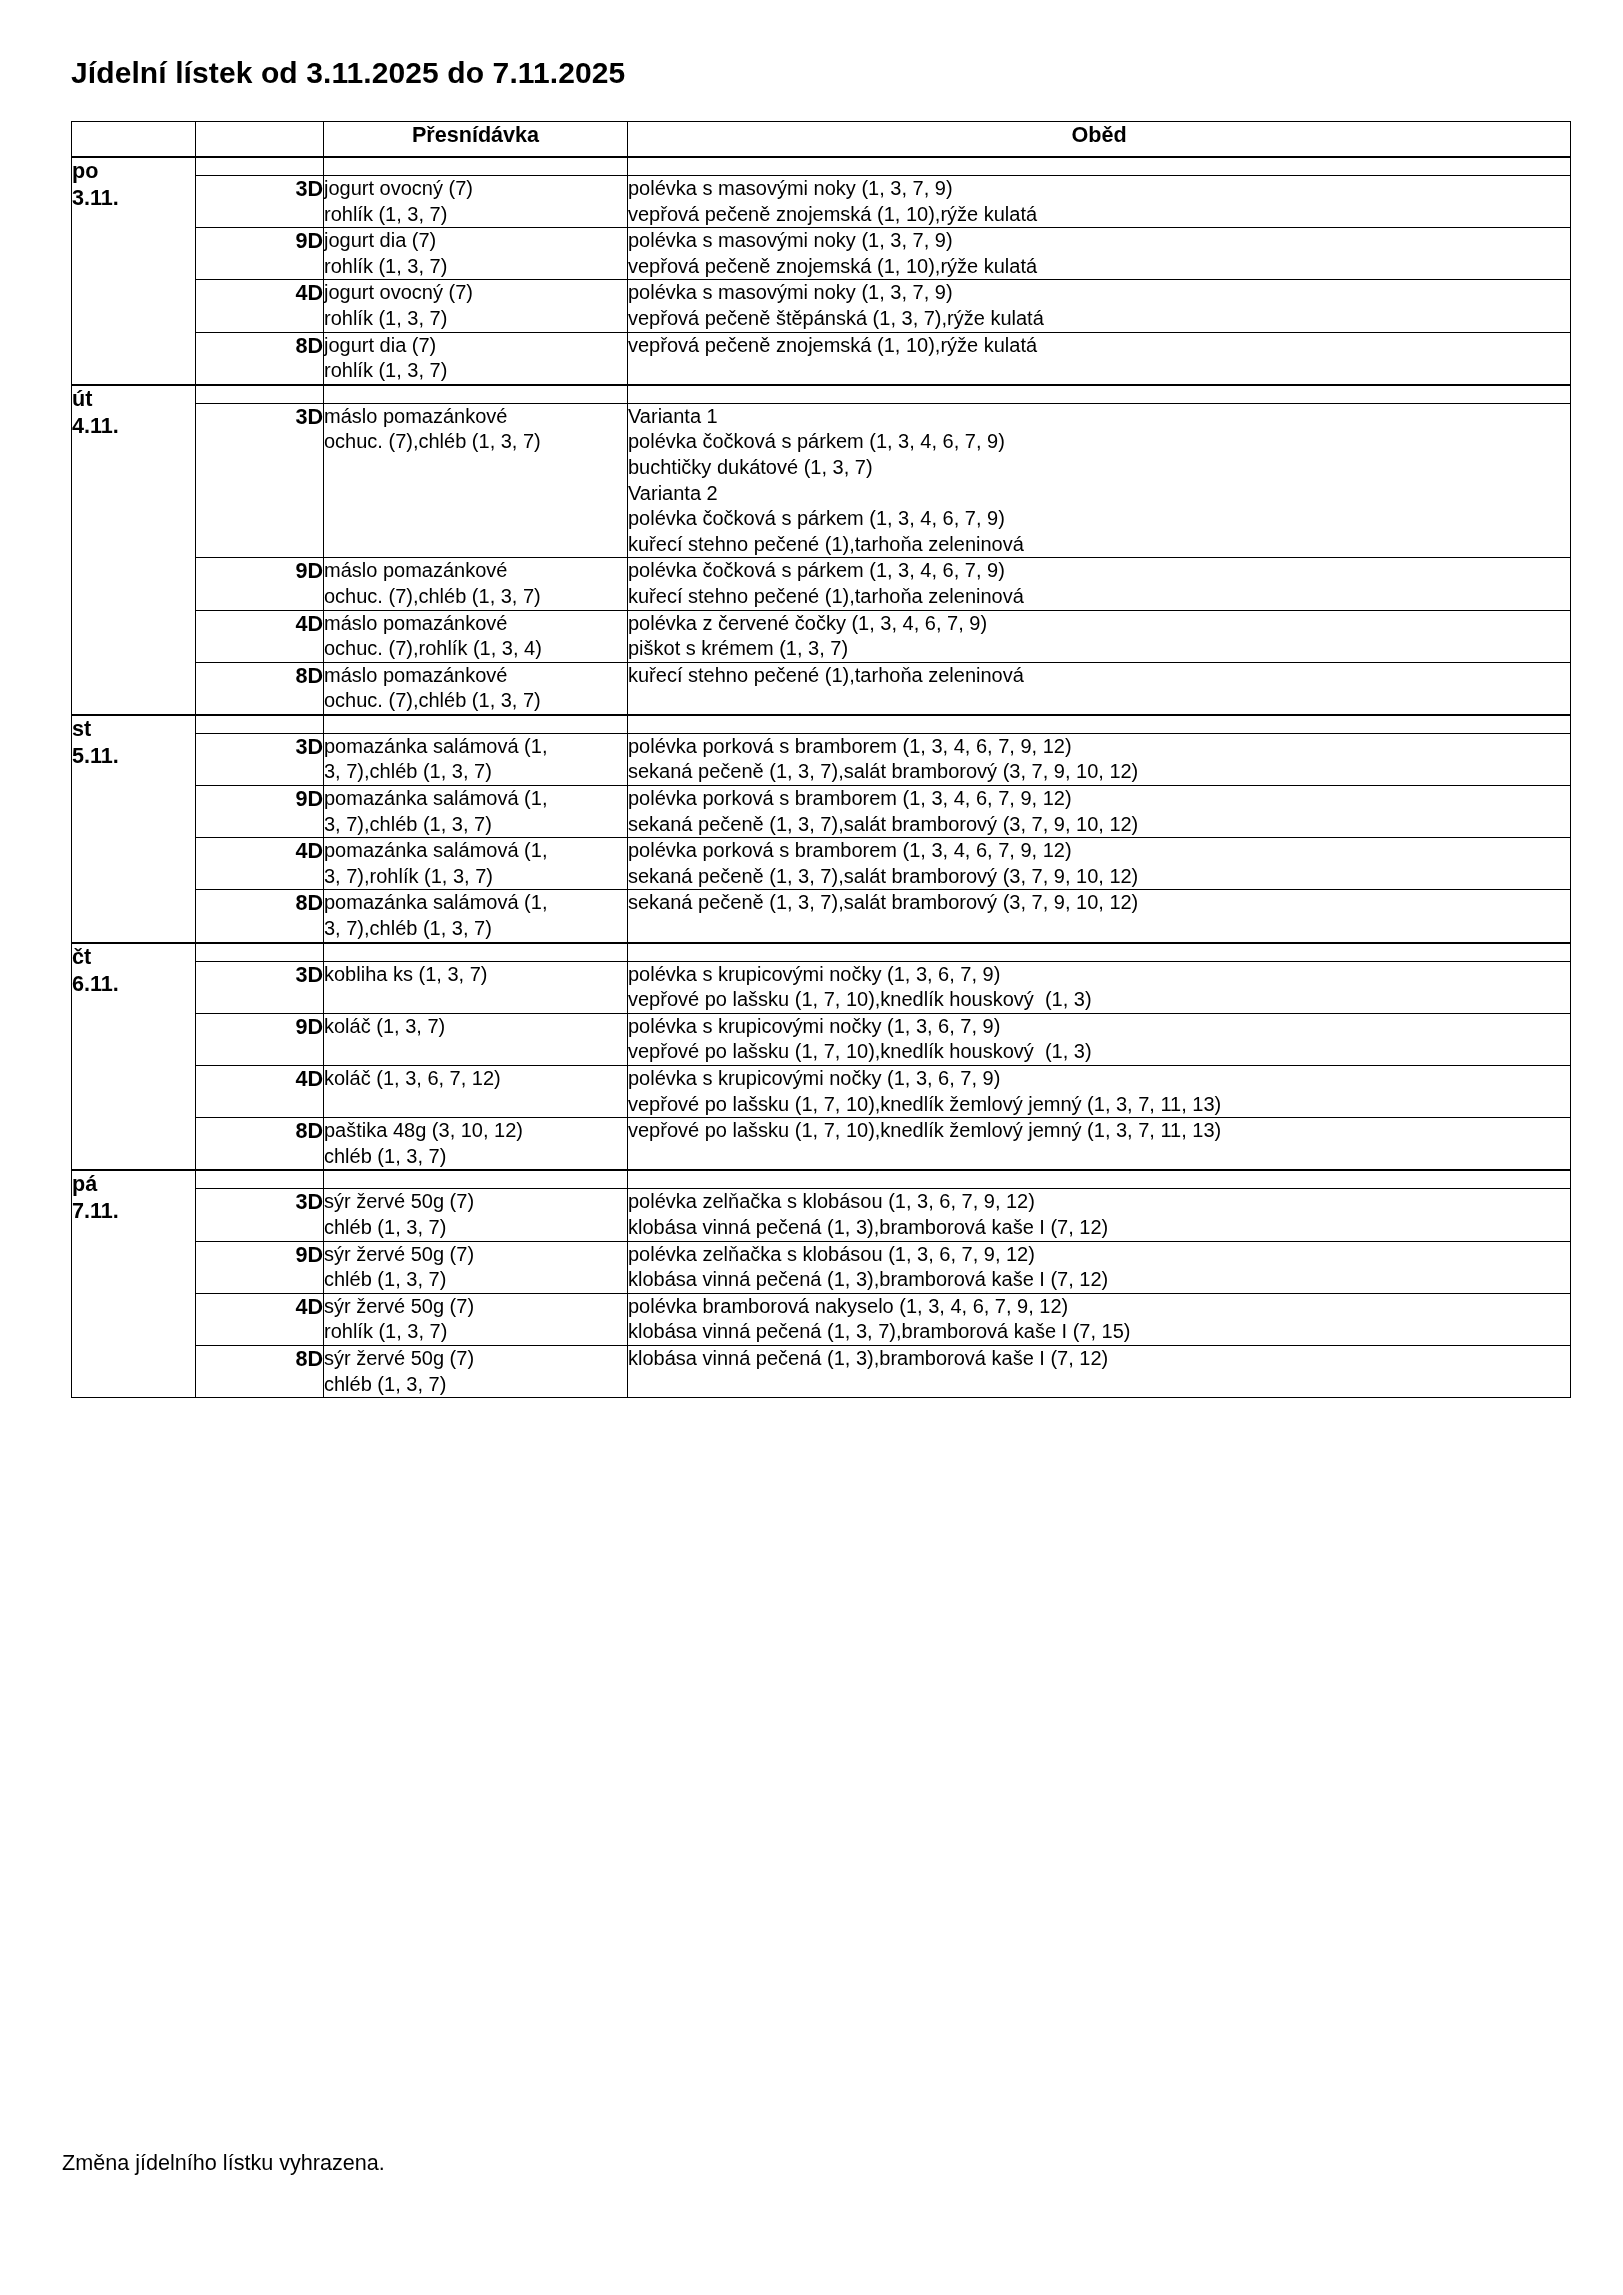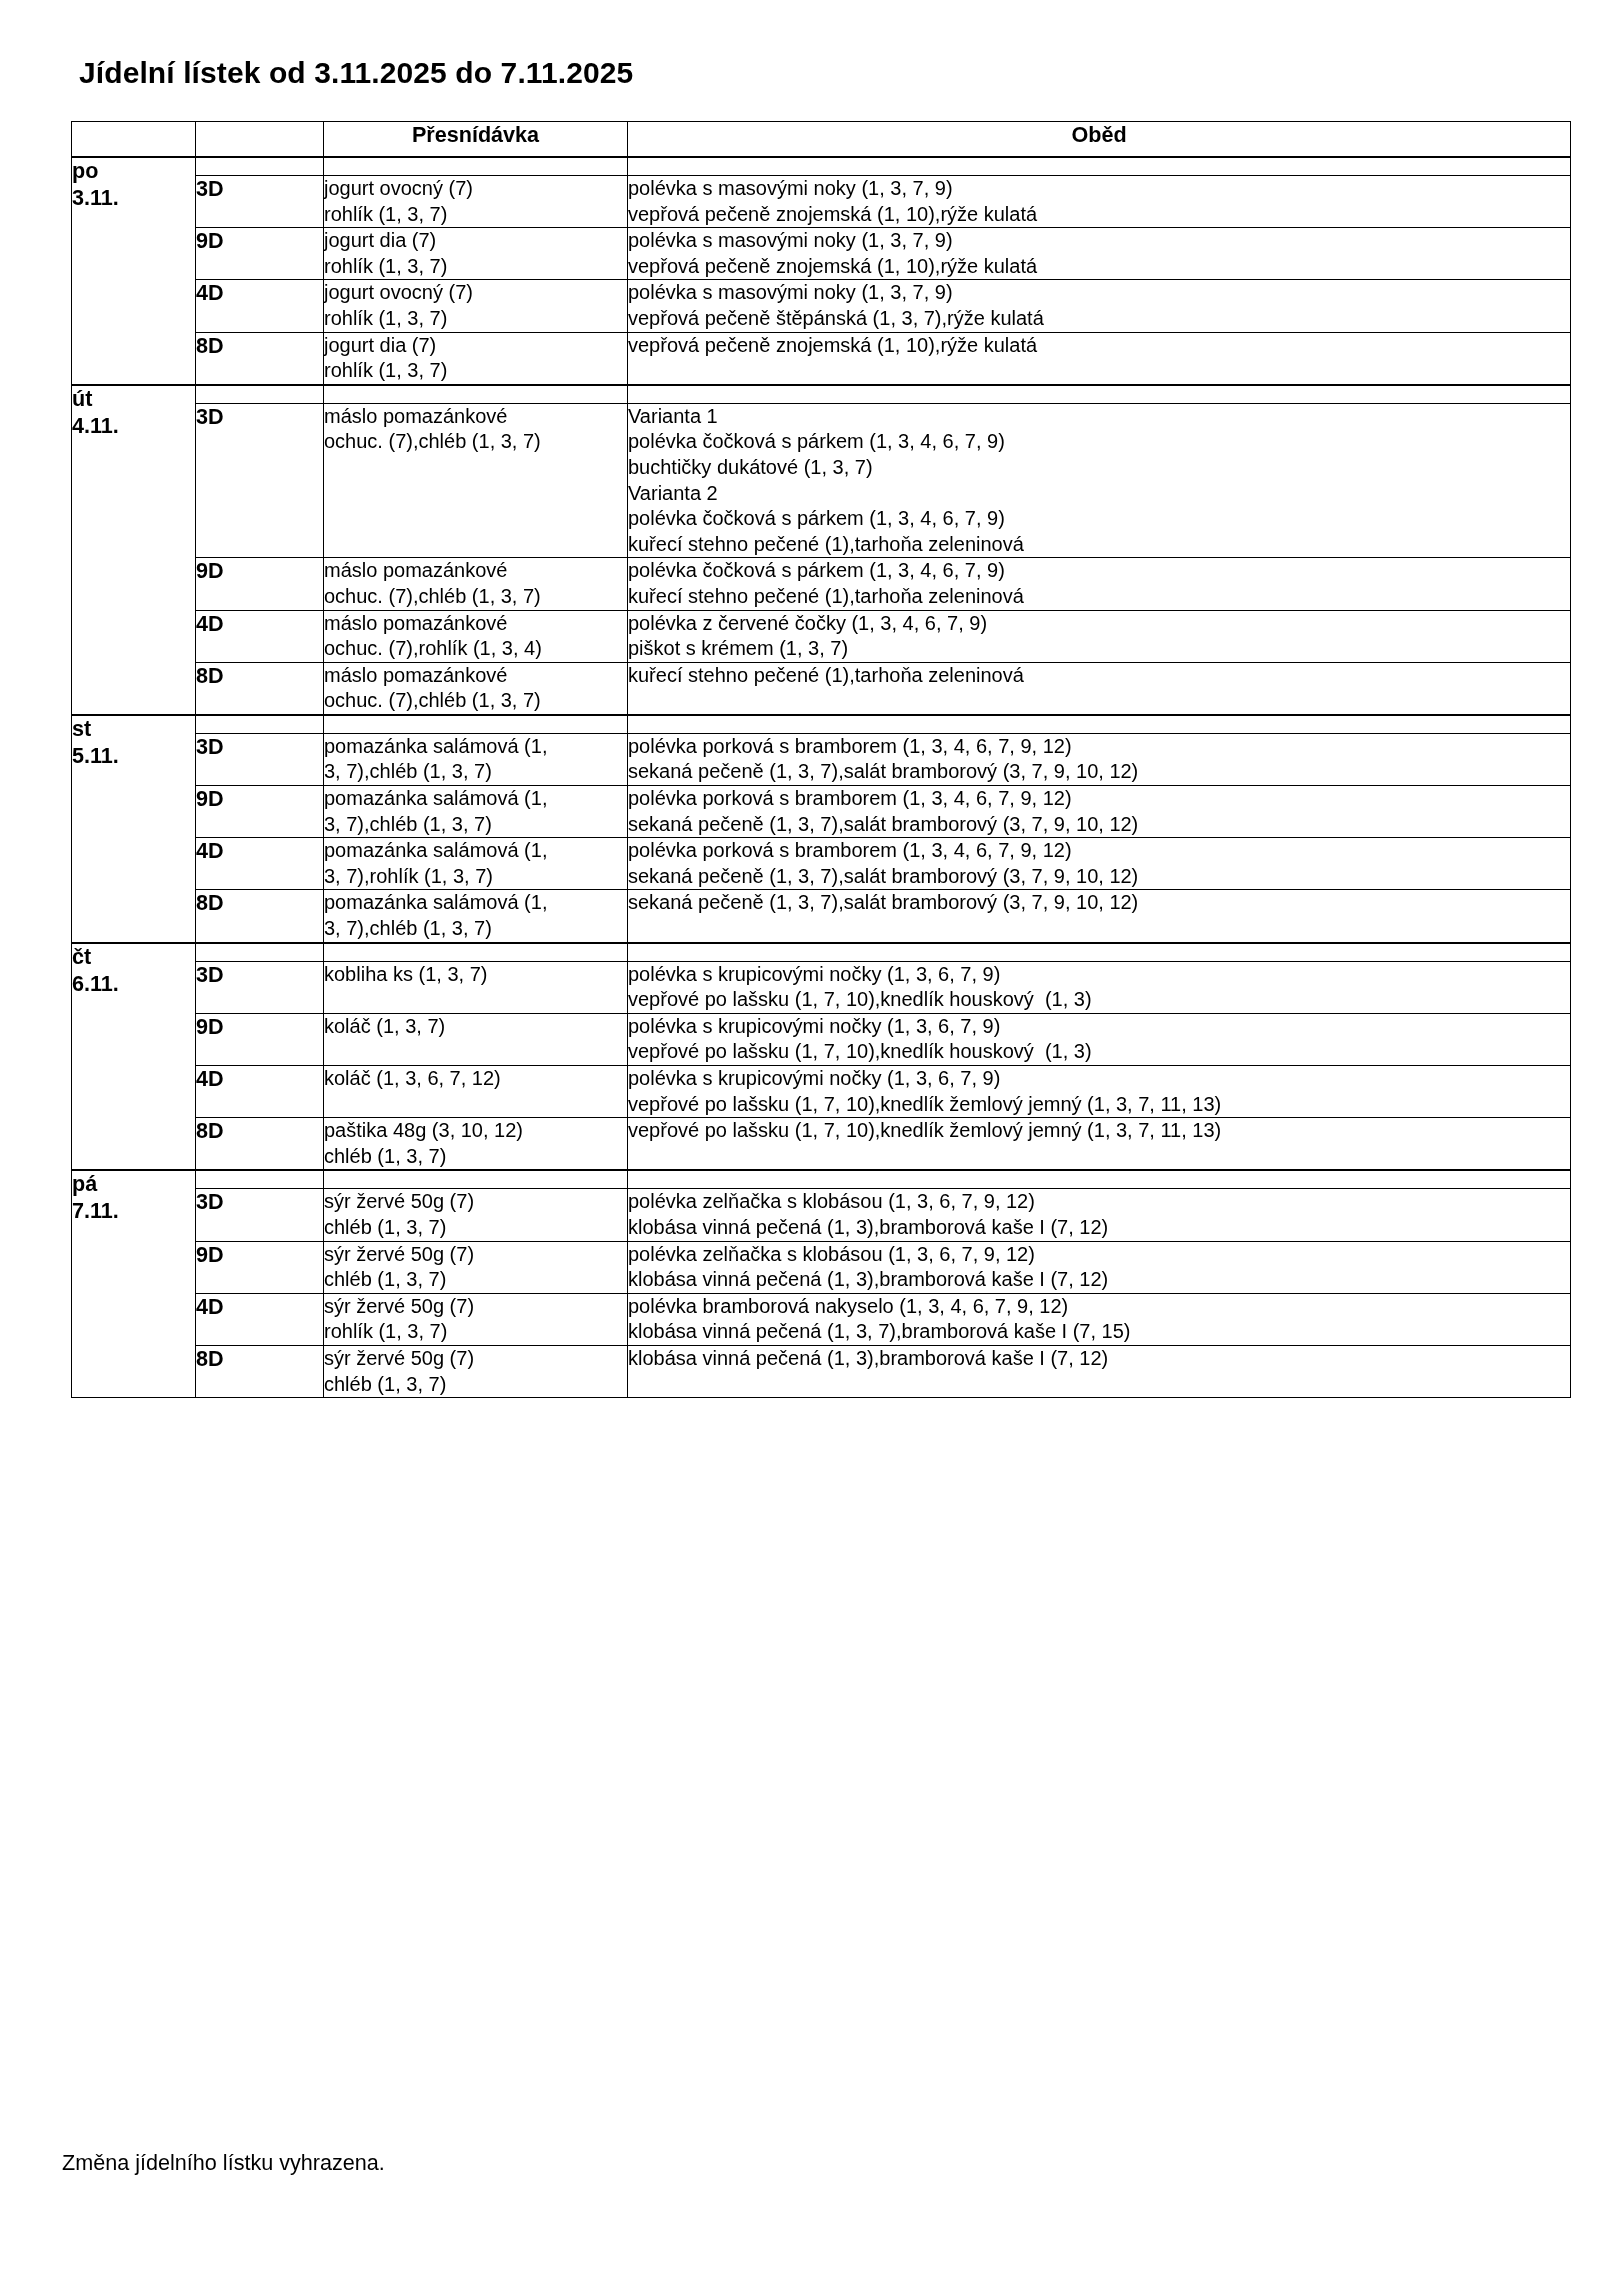--- a/index.html
+++ b/index.html
@@ -22,21 +22,20 @@
     padding: 0;
     box-sizing: border-box;
   }
   .title {
     position: absolute;
     left: 71px;
     top: 56px;
     font-size: 30px;
     font-weight: bold;
     letter-spacing: 0.1px;
-    margin-left: 8px;
   }
   table.menu {
     position: absolute;
     left: 71px;
     top: 121px;
     width: 1499px;
     border-collapse: collapse;
     table-layout: fixed;
     font-size: 20px;
   }
@@ -64,21 +63,21 @@
     font-weight: bold;
     font-size: 21.6px;
     padding-left: 17px;
     vertical-align: middle;
     border-top: 2.6px solid #000;
     border-bottom: 2.6px solid #000;
   }
   td.daycell div { line-height: 1.25; }
 
   td.dietcell {
-    text-align: left;
+    text-align: right;
     font-weight: bold;
     font-size: 21.6px;
     padding-left: 15.7px;
     vertical-align: middle;
   }
   td.textcell {
     padding: 3.9px 6.5px 5.2px 9.2px;
     line-height: 1.28;
     margin-left: 10px;
   }

